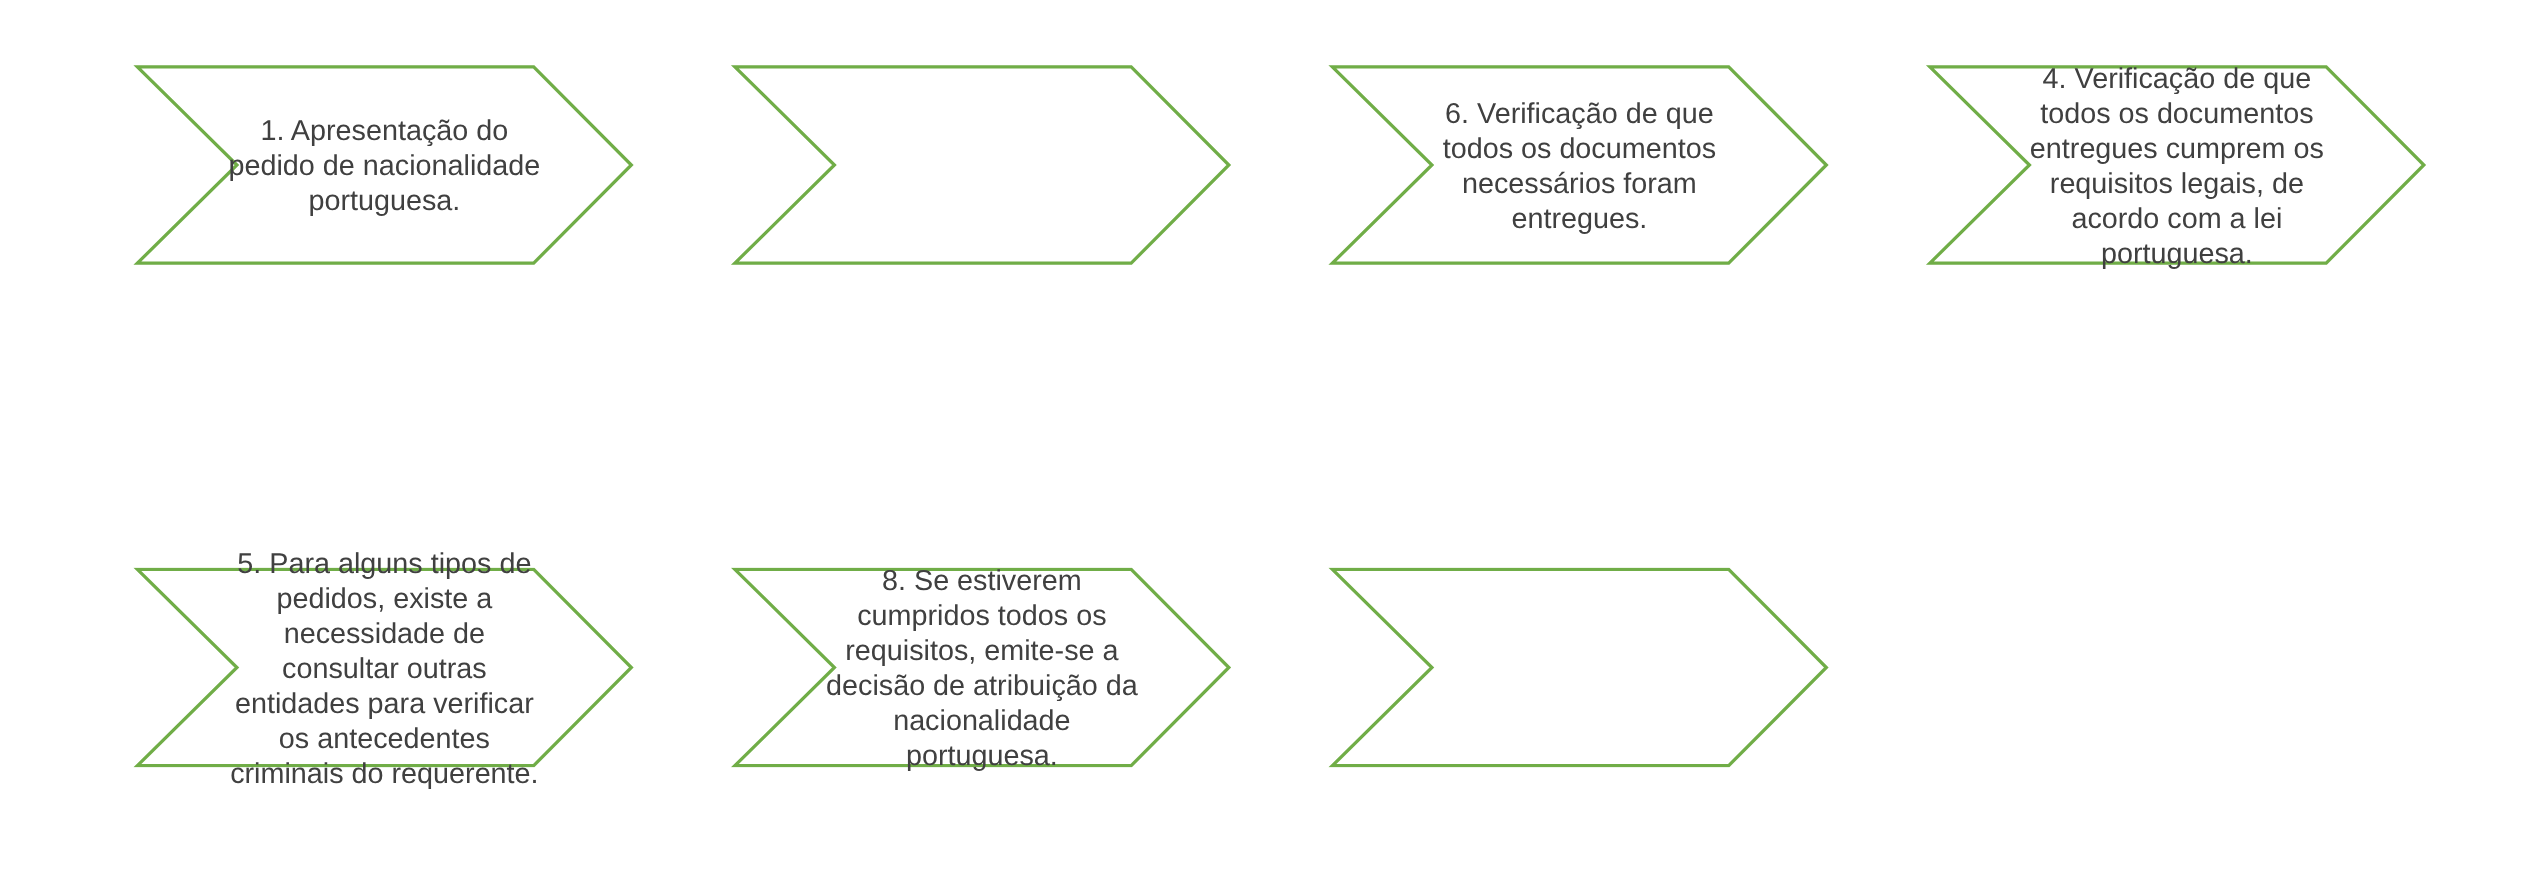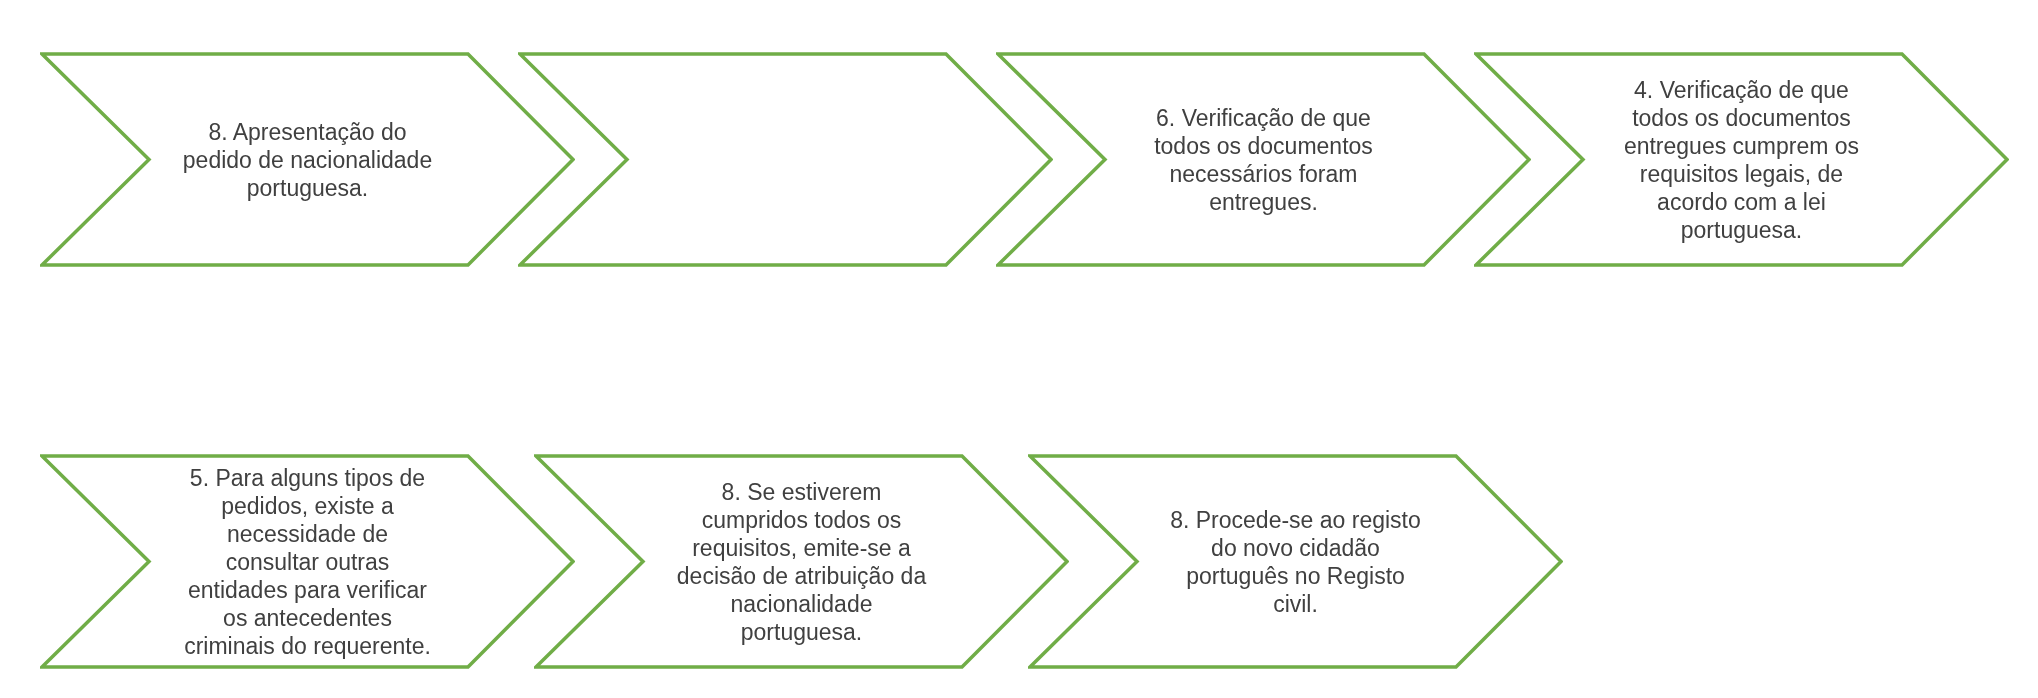--- a/index.html
+++ b/index.html
@@ -14,25 +14,25 @@
     height: 698px;
     background: var(--background-color, #ffffff);
     overflow: hidden;
   }
   .row {
     position: absolute;
     left: 40px;
     display: flex;
   }
   .row-1 { top: 52px; }
-  .row-2 { top: 454px; gap: 16px; }
+  .row-2 { top: 454px; }
   .step {
     position: relative;
     width: 535px;
-    height: 215px;
+    height: 160px;
     flex: 0 0 auto;
   }
   .step + .step { margin-left: -57px; }
   .step svg {
     position: absolute;
     top: 0; left: 0;
     width: 100%; height: 100%;
     display: block;
   }
   .step svg polygon {
@@ -60,21 +60,21 @@
 </head>
 <body>
 
 <div class="canvas">
 
   <div class="row row-1">
     <div class="step">
       <svg viewBox="0 0 535 215" aria-hidden="true">
         <polygon points="2,2 428,2 533,107.5 428,213 2,213 109,107.5"></polygon>
       </svg>
-      <div class="step-label">8. Apresentação do
+      <div class="step-label">1. Apresentação do
 pedido de nacionalidade
 portuguesa.</div>
     </div>
     <div class="step">
       <svg viewBox="0 0 535 215" aria-hidden="true">
         <polygon points="2,2 428,2 533,107.5 428,213 2,213 109,107.5"></polygon>
       </svg>
     </div>
     <div class="step">
       <svg viewBox="0 0 535 215" aria-hidden="true">
@@ -119,20 +119,16 @@
 cumpridos todos os
 requisitos, emite-se a
 decisão de atribuição da
 nacionalidade
 portuguesa.</div>
     </div>
     <div class="step">
       <svg viewBox="0 0 535 215" aria-hidden="true">
         <polygon points="2,2 428,2 533,107.5 428,213 2,213 109,107.5"></polygon>
       </svg>
-      <div class="step-label">8. Procede-se ao registo
-do novo cidadão
-português no Registo
-civil.</div>
     </div>
   </div>
 
 </div>
 
 </body></html>

